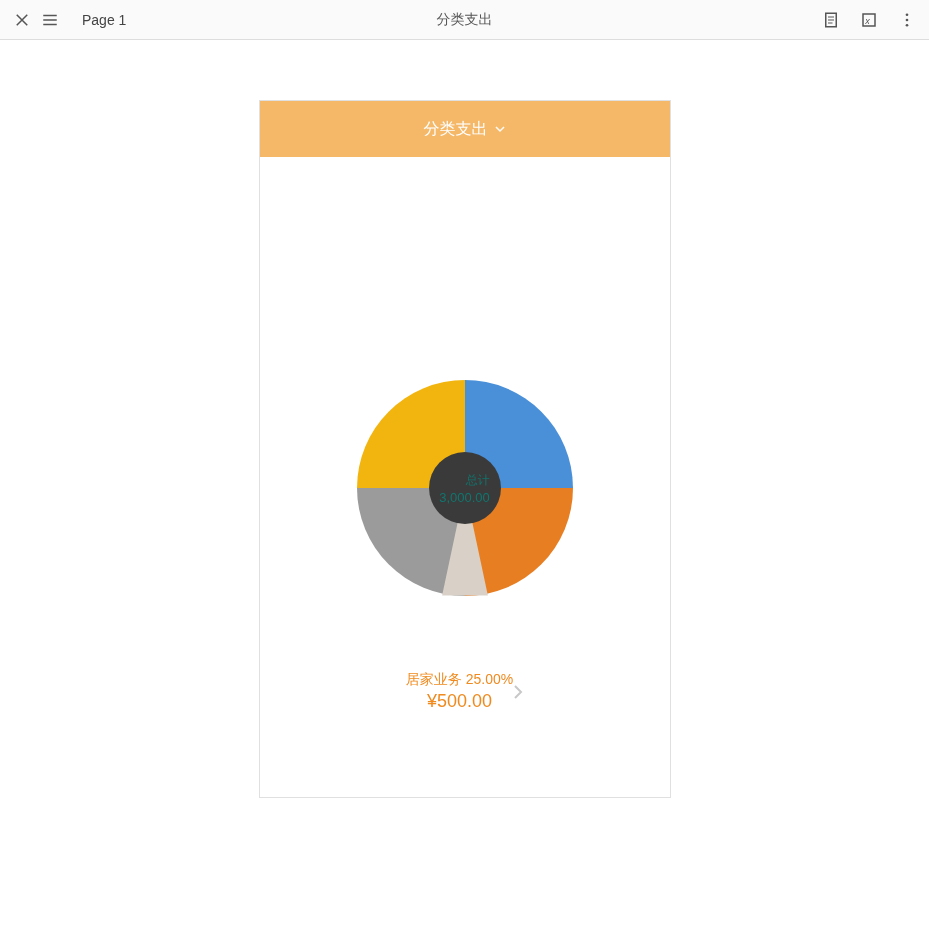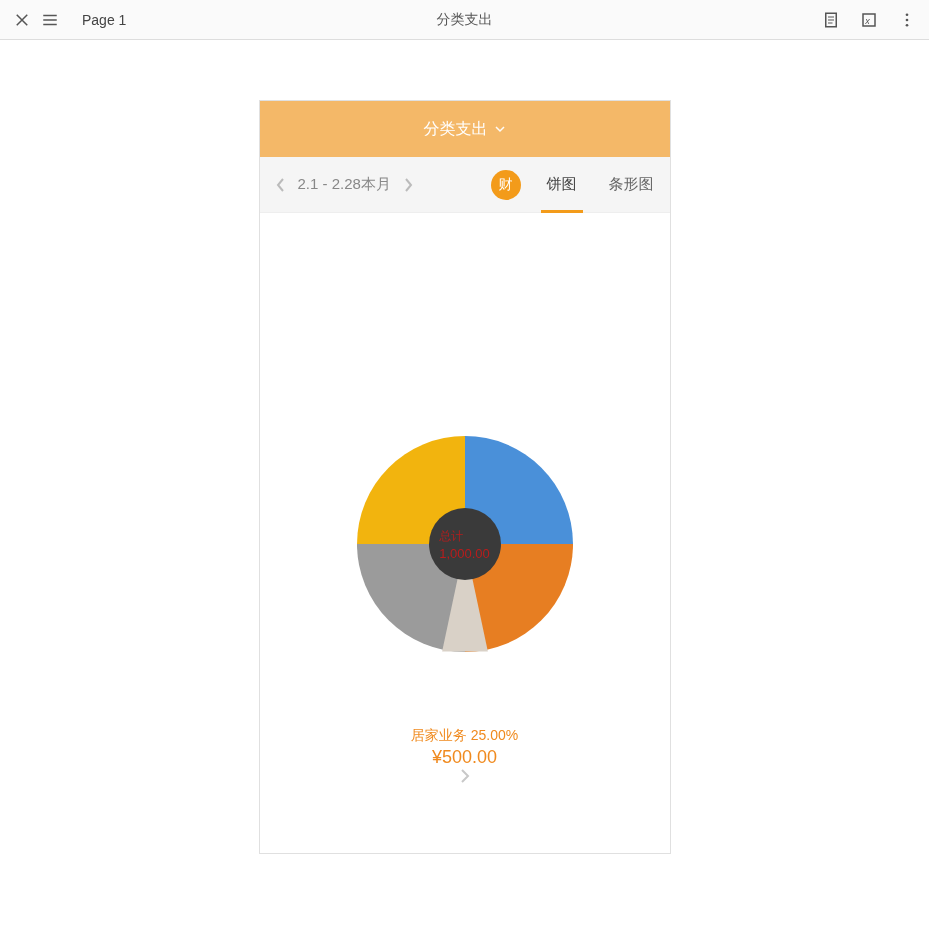--- a/index.html
+++ b/index.html
@@ -101,38 +101,37 @@
     position: relative;
   }
   .donut-wrap {
     margin-top: 220px;
     position: relative;
     width: 222px; height: 222px;
   }
   .donut-center {
     position: absolute; left: 50%; top: 50%;
     transform: translate(-50%, -50%);
-    text-align: left;
-    color: #b91c1c;
+    text-align: right;
+    color: #0f766e;
     pointer-events: none;
   }
   .donut-center .lbl { font-size: 12px; opacity: .95; display: block; }
   .donut-center .val { font-size: 13px; display: block; margin-top: 1px; }
 
   .detail {
     margin-top: 72px;
     text-align: center;
     color: #f08a1e;
   }
   .detail .line1 { font-size: 14px; }
   .detail .line2 { font-size: 18px; margin-top: 2px; }
   .detail-row {
     display: flex; align-items: center; justify-content: center; 
     position: relative;
-    flex-direction: column;
   }
   .detail-row .chev-right { color:#c8c8c8; width:10px; height:16px; }
 </style>
 </head>
 <body>
 
 <div class="toolbar">
   <div class="tb-btn">
     <svg viewBox="0 0 24 24">
         <path d="M5 5 L19 19 M19 5 L5 19" stroke="#555" stroke-width="2" fill="none"></path>
@@ -171,51 +170,34 @@
 <div class="viewport">
   <div class="device">
 
     <div class="app-header">
       <span>分类支出</span>
       <svg viewBox="0 0 12 12">
           <path d="M2 4 L6 8 L10 4" stroke="#fff" stroke-width="1.5" fill="none"></path>
         </svg>
     </div>
 
-    <div class="subbar">
-      <span class="chev">
-        <svg viewBox="0 0 10 14">
-            <path d="M7 1 L2 7 L7 13" stroke="#bbb" stroke-width="2" fill="none"></path>
-          </svg>
-      </span>
-      <span class="range">2.1 - 2.28本月</span>
-      <span class="chev">
-        <svg viewBox="0 0 10 14">
-            <path d="M3 1 L8 7 L3 13" stroke="#bbb" stroke-width="2" fill="none"></path>
-          </svg>
-      </span>
-      <span class="spacer"></span>
-      <span class="coin">财</span>
-      <span class="tab active">饼图</span>
-      <span class="tab inactive">条形图</span>
-    </div>
 
     <div class="chart-area">
       <div class="donut-wrap">
         <svg id="donut-svg" viewBox="0 0 222 222" width="222" height="222">
             <path d="M 111 111 L 111 3 A 108 108 0 0 1 219 111 Z" fill="#4a90d9"></path>
             <path d="M 111 111 L 219 111 A 108 108 0 0 1 111 219 Z" fill="#e77e22"></path>
             <path d="M 111 111 L 111 219 A 108 108 0 0 1 3 111.00000000000001 Z" fill="#9b9b9b"></path>
             <path d="M 111 111 L 3 111.00000000000001 A 108 108 0 0 1 110.99999999999999 3 Z" fill="#f2b40e"></path>
             <path d="M 111 111 L 133.87028598995354 218.5962360807186 L 88.1297140100465 218.59623608071863 Z" fill="#d9d1c7"></path>
             <circle cx="111" cy="111" r="36" fill="#3a3a3a"></circle>
           </svg>
         <div class="donut-center">
           <span class="lbl">总计</span>
-          <span class="val">1,000.00</span>
+          <span class="val">3,000.00</span>
         </div>
       </div>
 
       <div class="detail">
         <div class="detail-row">
           <div>
             <div class="line1">
               <span>居家业务</span>
               <span> </span>
               <span>25.00%</span>

